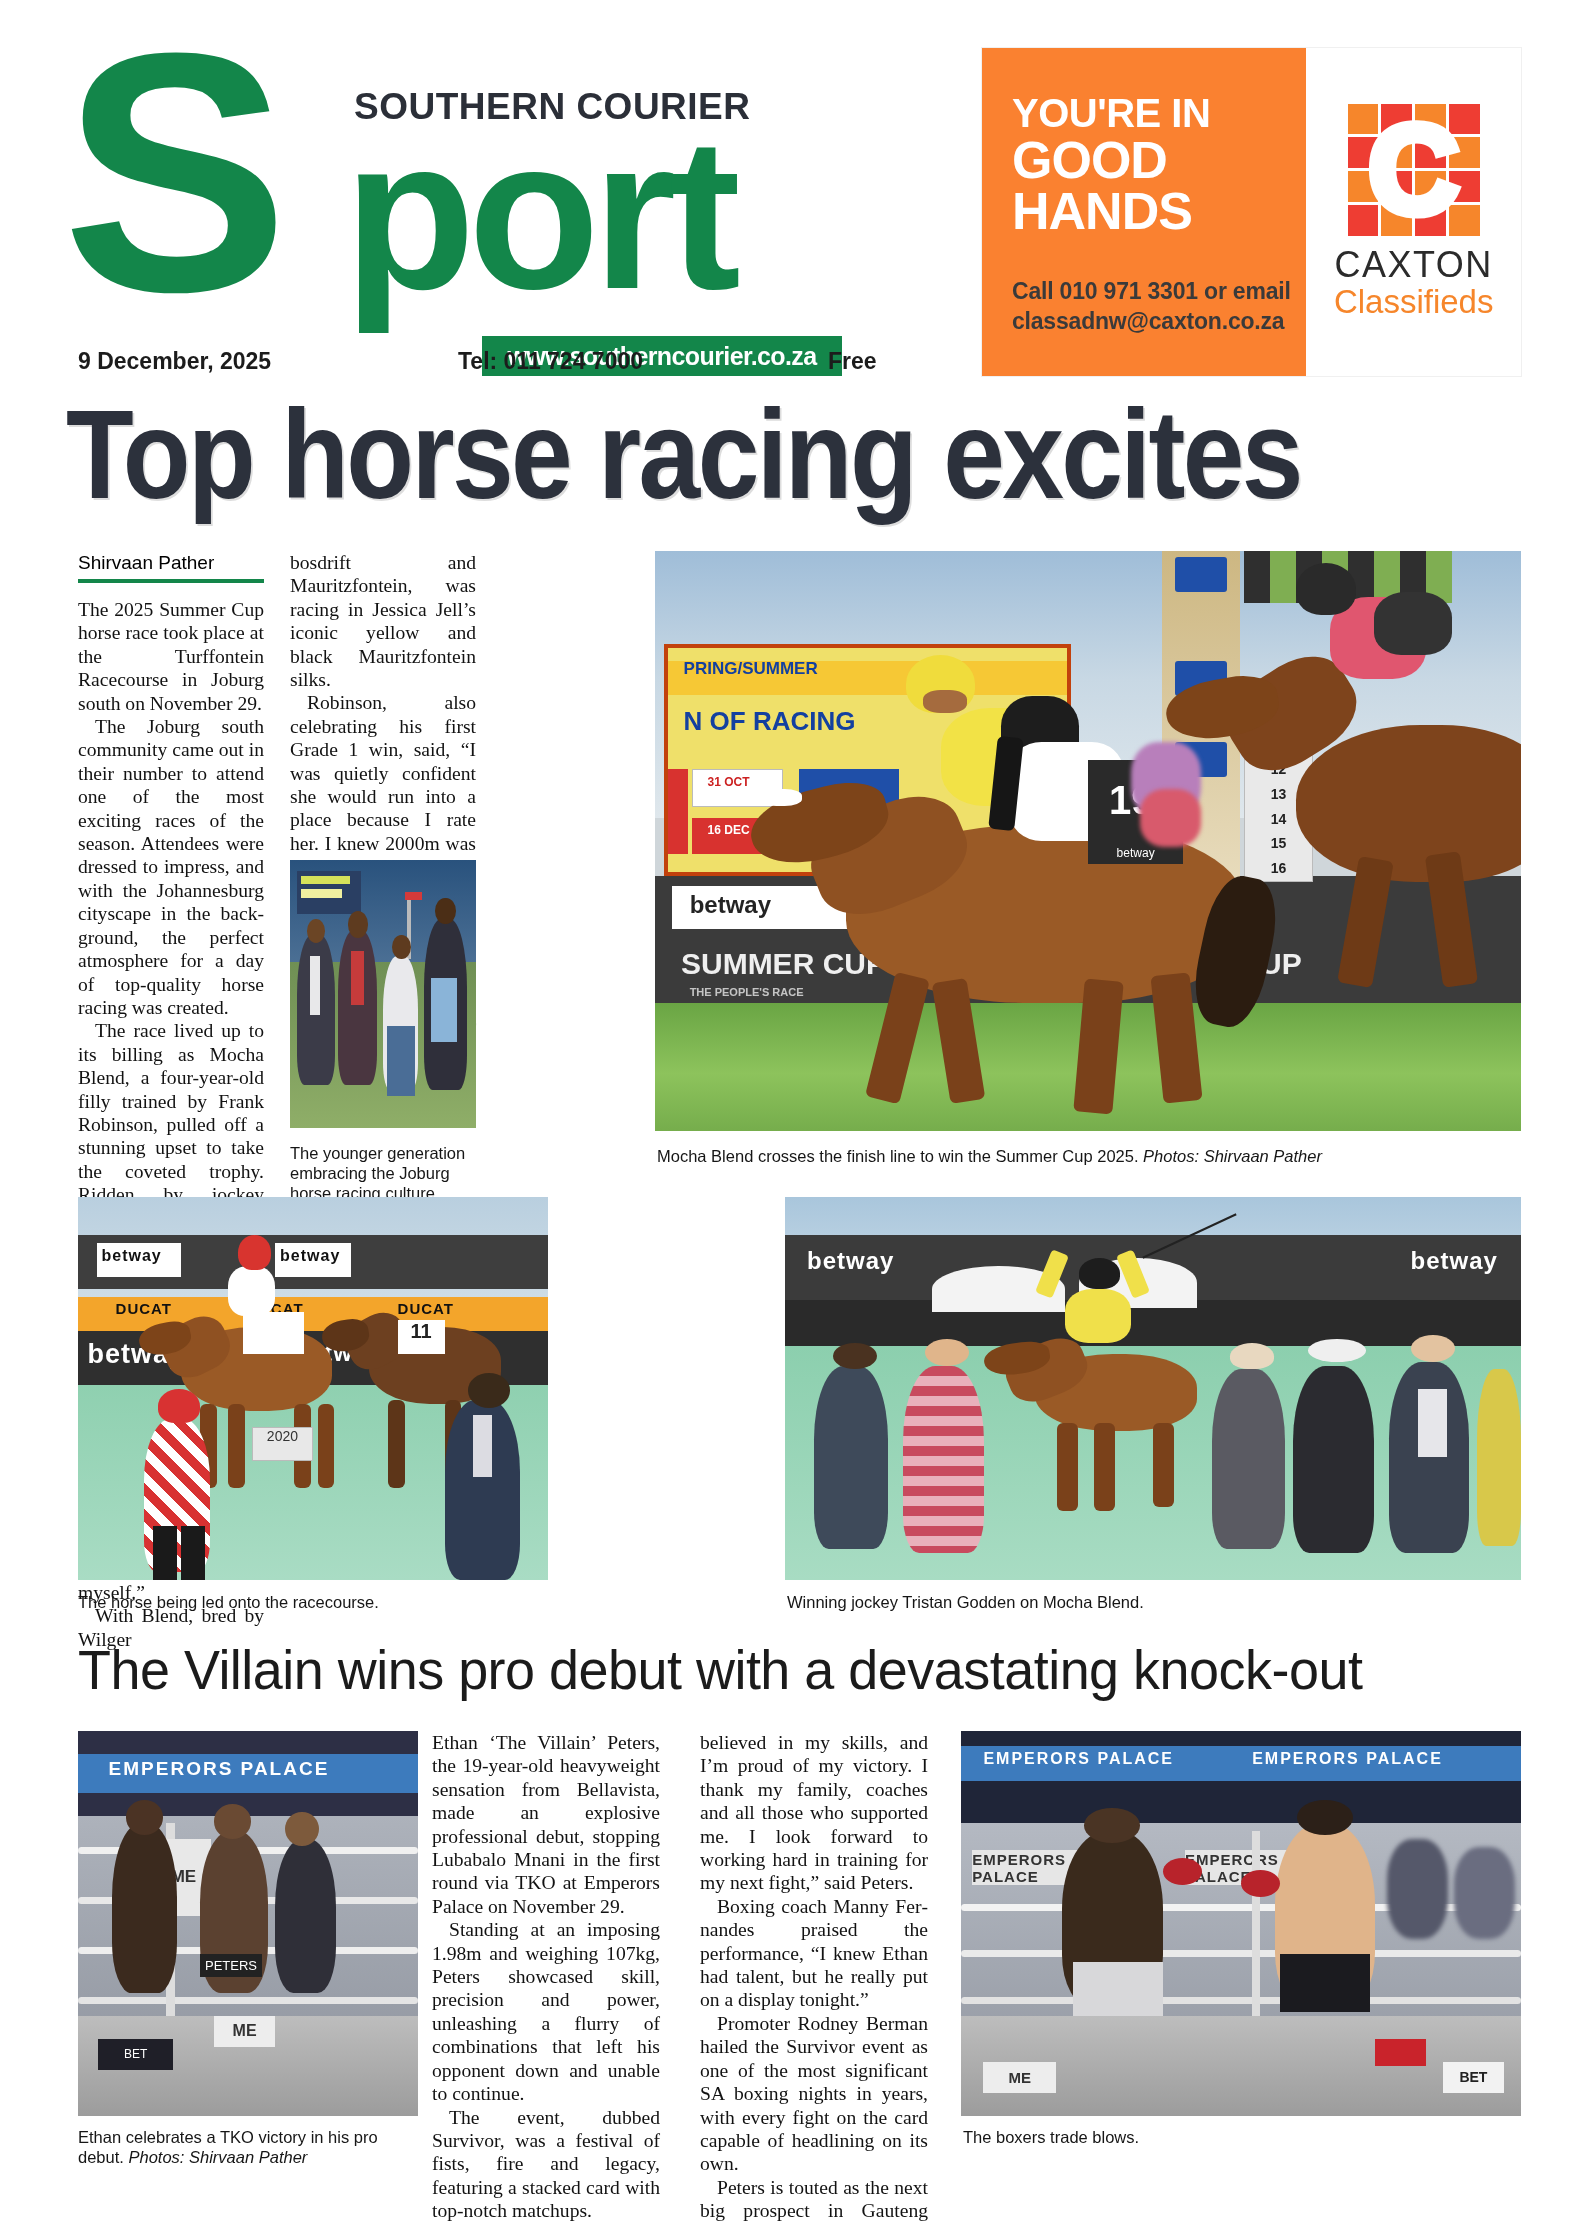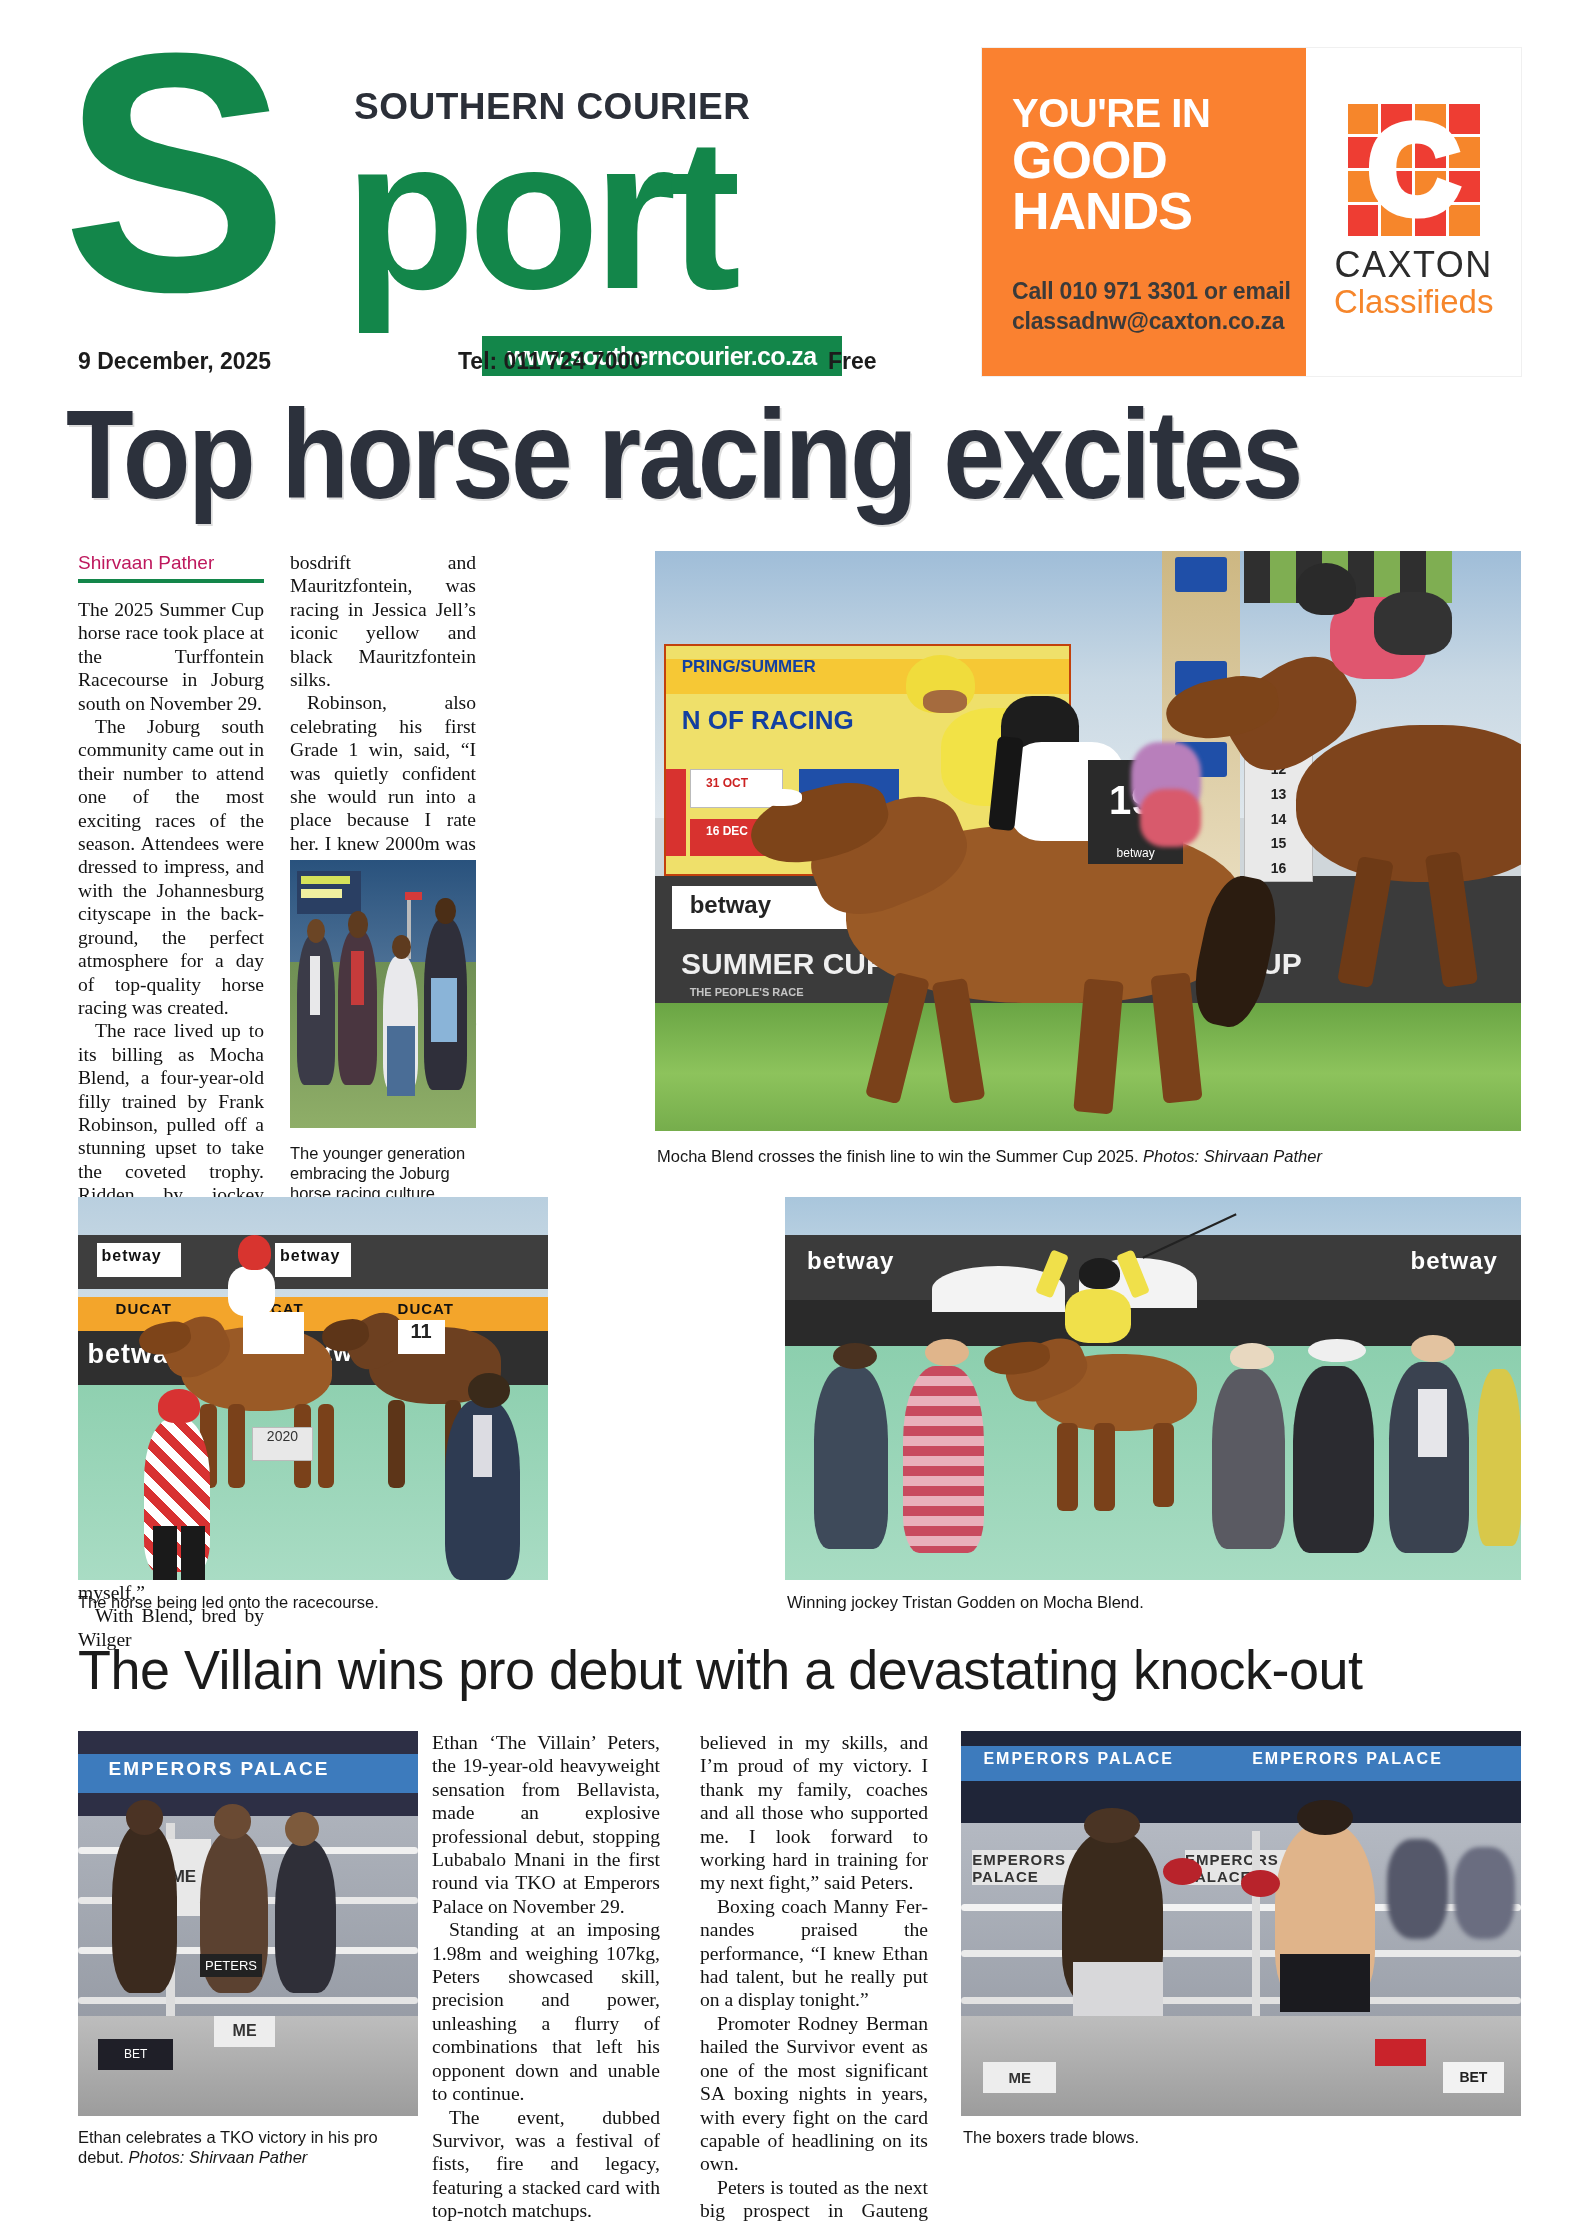--- a/index.html
+++ b/index.html
@@ -152,21 +152,21 @@
     transform: scaleX(0.88);
     transform-origin: left top;
     text-shadow: 2px 2px 0 rgba(180,180,180,0.45);
     white-space: nowrap;
   }
 
   
   .byline {
     font-family: "Liberation Sans", sans-serif;
     font-size: 19px;
-    color: #be185d;
+    color: #000000;
   }
   .byline-rule {
     width: 100%; height: 4px; background: #13864a; margin-top: 5px;
   }
   .bodycol {
     position: absolute;
     font-family: "Liberation Serif", serif;
     font-size: 19.6px;
     line-height: 23.4px;
     text-align: justify;
@@ -234,21 +234,21 @@
   #ph-blows { left: 961px; top: 1731px; width: 560px; height: 385px; }
   #cap-blows { left: 963px; top: 2127px; width: 560px; }
 
   
   .sky {
     position: absolute; left: 0; top: 0; width: 100%; height: 46%;
     background: linear-gradient(#9fbdd8 0%, #c8d8e4 48%, #dfe7ec 100%);
   }
   .board {
     position: absolute; left: 1%; top: 16%; width: 47%; height: 40%;
-    background: #efe06a; border: 2px solid #c2410c; padding-left: 30px;
+    background: #efe06a; border: 4px solid #c2410c; padding-left: 30px;
   }
   .board-bar {
     position: absolute; left: 0; top: 6%; width: 100%; height: 15%;
     background: #f6c835;
   }
   .board-txt {
     position: absolute; left: 4%; top: 8%;
     font-family: "Liberation Sans", sans-serif; font-weight: 700;
     font-size: 17px; color: #1340a0;
   }

